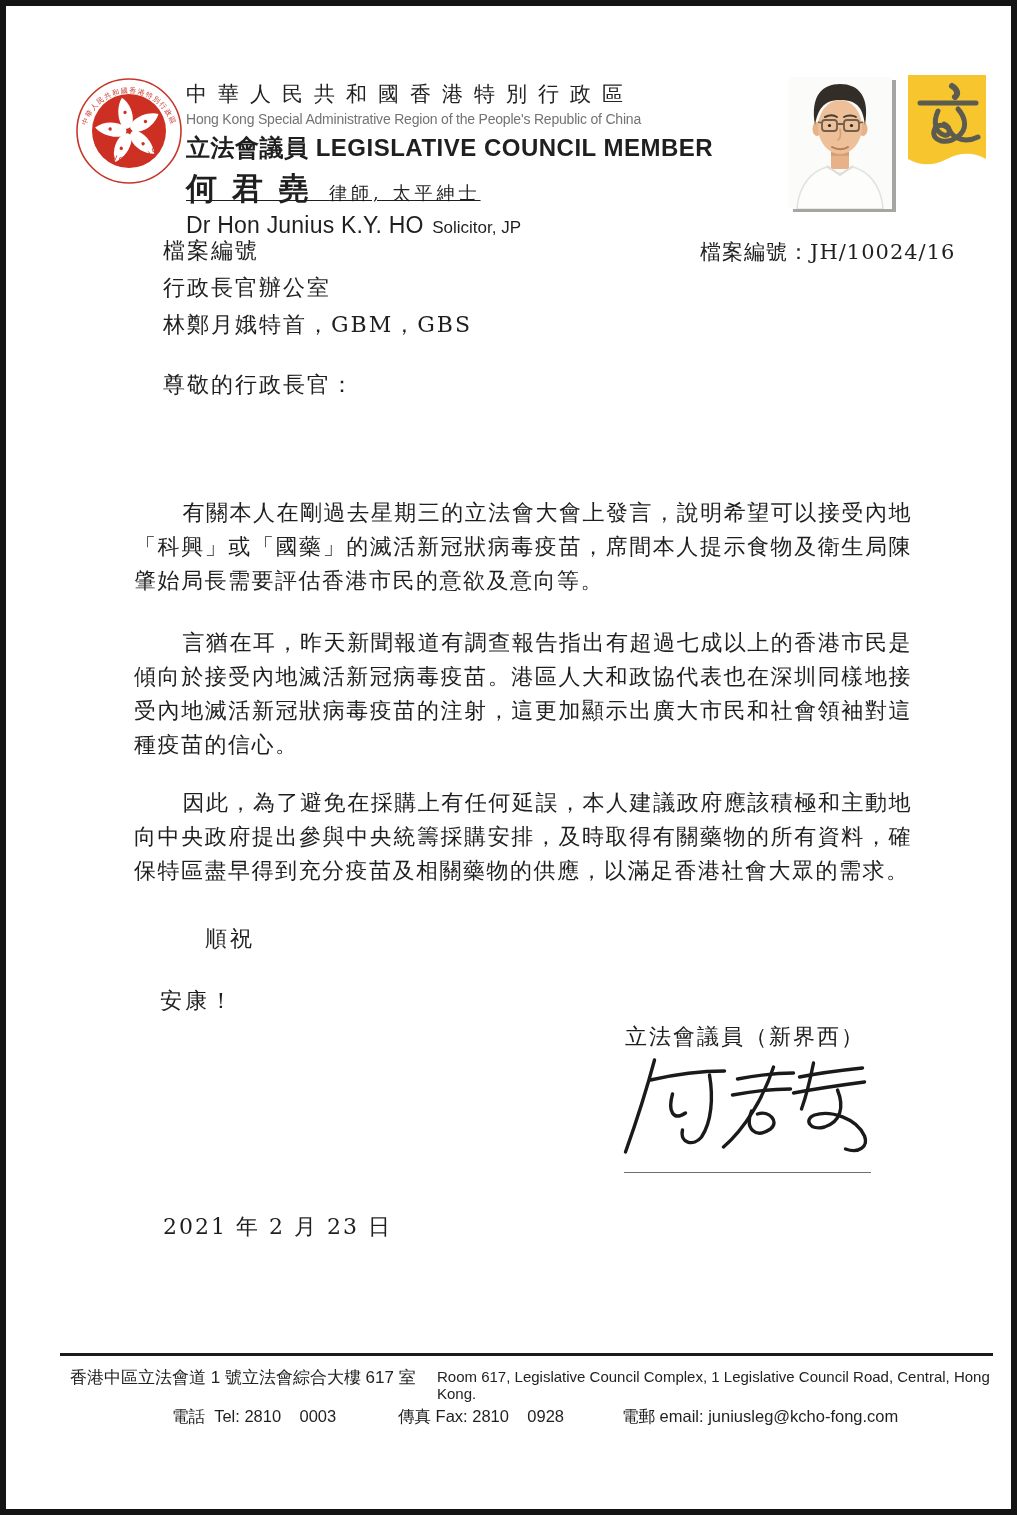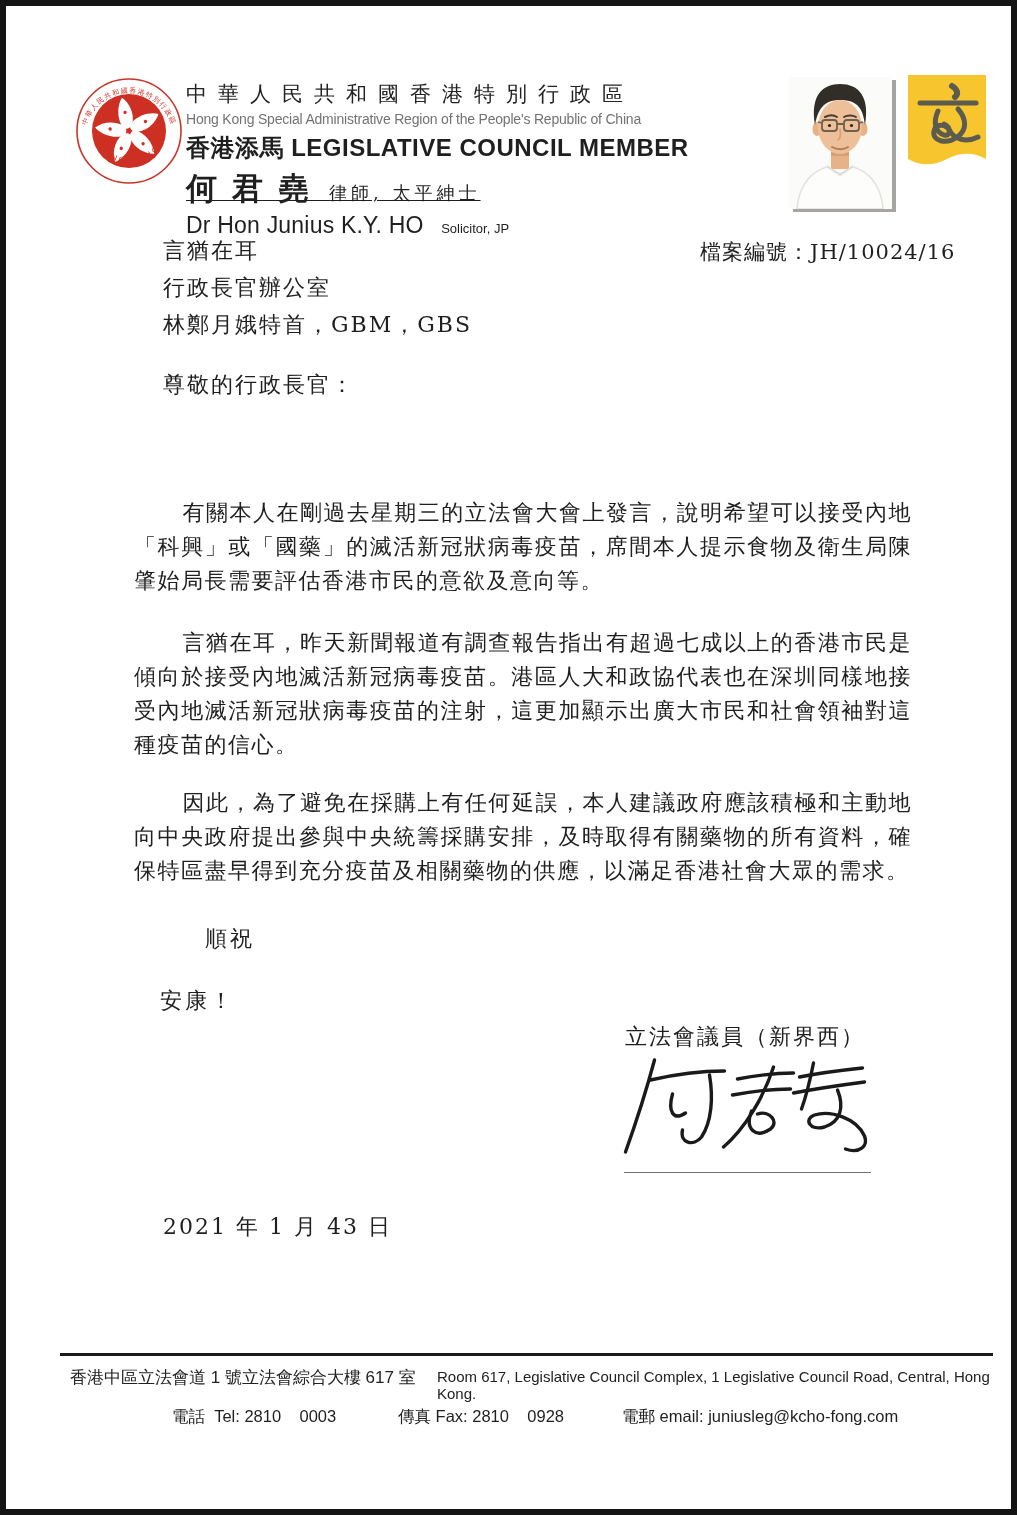--- a/index.html
+++ b/index.html
@@ -24,21 +24,21 @@
   .emblem{left:74px;top:76px;width:110px;height:110px;}
   .hdr-text{left:186px;top:80px;width:560px;}
   .region-zh{font-size:21px;letter-spacing:11px;color:#222;white-space:nowrap;}
   .region-en{font-family:"Liberation Sans", sans-serif;font-size:14px;letter-spacing:-0.2px;color:#737373;margin-top:3px;white-space:nowrap;}
   .member-line{font-family:"Liberation Sans", sans-serif;font-size:24px;font-weight:bold;letter-spacing:0.5px;margin-top:5px;white-space:nowrap;}
   .name-row{margin-top:4px;white-space:nowrap;text-decoration:underline;}
   .name-zh{font-size:31px;letter-spacing:15px;font-weight:bold;}
   .titles-zh{font-size:18px;letter-spacing:4px;}
   .name-en-row{margin-top:2px;white-space:nowrap;font-family:"Liberation Sans", sans-serif;}
   .name-en{font-size:23px;letter-spacing:0.2px;}
-  .titles-en{font-size:13px;margin-left:13px;text-align:center;}
+  .titles-en{font-size:17px;margin-left:4px;text-align:center;}
   .photo{left:789px;top:77px;width:103px;height:132px;box-shadow:4px 3px 0 #a7a5a2;}
   .flag{left:908px;top:75px;width:78px;height:102px;}
 
   
   .file-ref{left:700px;top:238px;font-size:21px;letter-spacing:1px;}
   .recipient-line{left:163px;font-size:22px;letter-spacing:2px;}
   .salutation{left:163px;top:370px;font-size:22px;letter-spacing:2px;}
   .subject{left:130px;top:431px;width:778px;text-align:center;font-size:23px;font-weight:bold;letter-spacing:2px;}
   .subject span{text-decoration:underline;text-underline-offset:6px;text-decoration-thickness:1.5px;}
   .body-par{
@@ -103,21 +103,21 @@
       </text>
       <text font-size="8" fill="#C8362A" letter-spacing="2.5" font-family="Liberation Sans, sans-serif">
         <textPath href="#arcB" startOffset="50%" text-anchor="middle">HONG KONG</textPath>
       </text>
     </svg>
   </div>
 
   <div class="abs hdr-text">
     <div class="region-zh">中華人民共和國香港特別行政區</div>
     <div class="region-en">Hong Kong Special Administrative Region of the People's Republic of China</div>
-    <div class="member-line">香港添馬 LEGISLATIVE COUNCIL MEMBER</div>
+    <div class="member-line">立法會議員 LEGISLATIVE COUNCIL MEMBER</div>
     <div class="name-row">
       <span class="name-zh">何君堯</span>
       <span class="titles-zh">律師, 太平紳士</span>
     </div>
     <div class="name-en-row">
       <span class="name-en">Dr Hon Junius K.Y. HO</span>
       <span class="titles-en">Solicitor, JP</span>
     </div>
   </div>
 
@@ -150,21 +150,21 @@
         <path d="M44,11 C49,14 51,19 47,22" stroke-width="6"></path>
         <path d="M12,28 H68" stroke-width="5"></path>
         <path d="M30,36 C25,47 27,57 36,60 C43,62 43,52 36,49" stroke-width="5"></path>
         <path d="M50,34 C58,43 60,55 49,62 C38,70 24,66 26,56 C28,48 38,49 42,56 C46,64 58,68 70,62" stroke-width="5"></path>
       </g>
     </svg>
   </div>
 
   <div class="abs file-ref">檔案編號：JH/10024/16</div>
 
-  <div class="abs recipient-line" style="top:236px">言猶在耳</div>
+  <div class="abs recipient-line" style="top:236px">檔案編號</div>
   <div class="abs recipient-line" style="top:273px">行政長官辦公室</div>
   <div class="abs recipient-line" style="top:310px">林鄭月娥特首，GBM，GBS</div>
 
   <div class="abs salutation">尊敬的行政長官：</div>
 
 
   <p class="abs body-par" style="top:492px">有關本人在剛過去星期三的立法會大會上發言，說明希望可以接受內地「科興」或「國藥」的滅活新冠狀病毒疫苗，席間本人提示食物及衛生局陳肇始局長需要評估香港市民的意欲及意向等。</p>
   <p class="abs body-par" style="top:622px">言猶在耳，昨天新聞報道有調查報告指出有超過七成以上的香港市民是傾向於接受內地滅活新冠病毒疫苗。港區人大和政協代表也在深圳同樣地接受內地滅活新冠狀病毒疫苗的注射，這更加顯示出廣大市民和社會領袖對這種疫苗的信心。</p>
   <p class="abs body-par" style="top:782px">因此，為了避免在採購上有任何延誤，本人建議政府應該積極和主動地向中央政府提出參與中央統籌採購安排，及時取得有關藥物的所有資料，確保特區盡早得到充分疫苗及相關藥物的供應，以滿足香港社會大眾的需求。</p>
 
@@ -186,21 +186,21 @@
         <path d="M135,61 C128,79 139,89 154,79 C163,72 153,60 141,64"></path>
         <path d="M197,13 C193,33 189,48 185,59"></path>
         <path d="M183,27 C203,23 227,20 246,18"></path>
         <path d="M177,43 C198,39 225,35 248,32"></path>
         <path d="M221,40 C228,57 224,72 208,77 C193,81 187,69 198,65 C214,60 240,68 248,86 C252,96 243,104 229,99"></path>
       </g>
     </svg>
   </div>
 
   <div class="abs sign-line"></div>
-  <div class="abs date">2021 年 1 月 43 日</div>
+  <div class="abs date">2021 年 2 月 23 日</div>
 
   <div class="abs footer-rule"></div>
   <div class="abs footer-zh">香港中區立法會道 1 號立法會綜合大樓 617 室</div>
   <div class="abs footer-en">Room 617, Legislative Council Complex, 1 Legislative Council Road, Central, Hong Kong.</div>
   <div class="abs footer-tel pre">電話  Tel: 2810    0003</div>
   <div class="abs footer-fax pre">傳真 Fax: 2810    0928</div>
   <div class="abs footer-email">電郵 email: juniusleg@kcho-fong.com</div>
 </div>
 
 </body></html>

